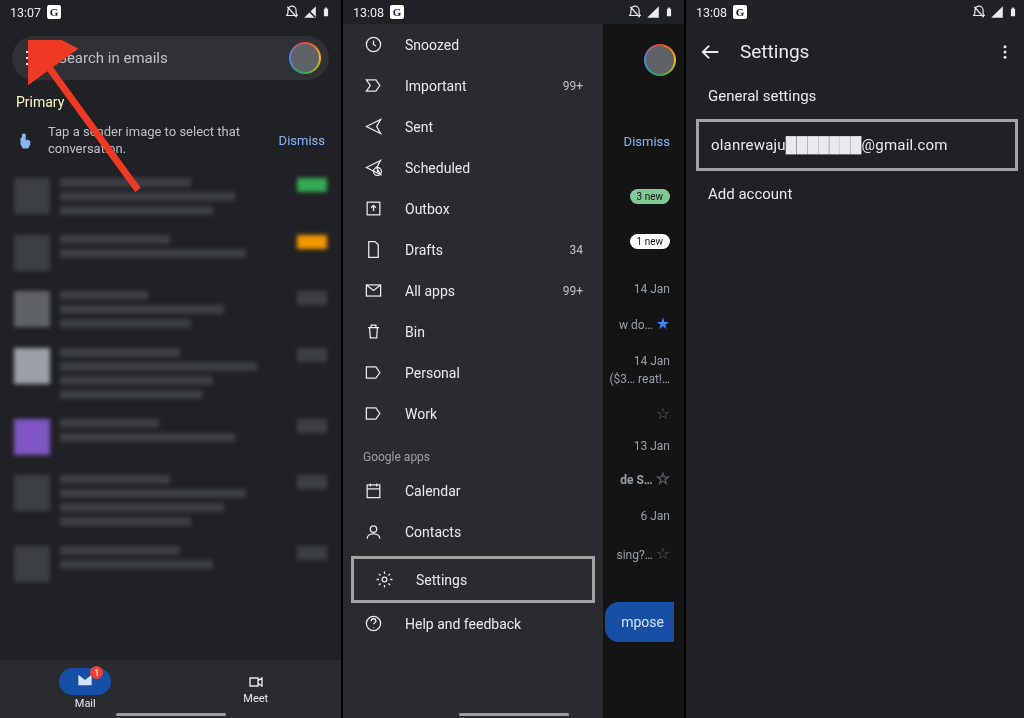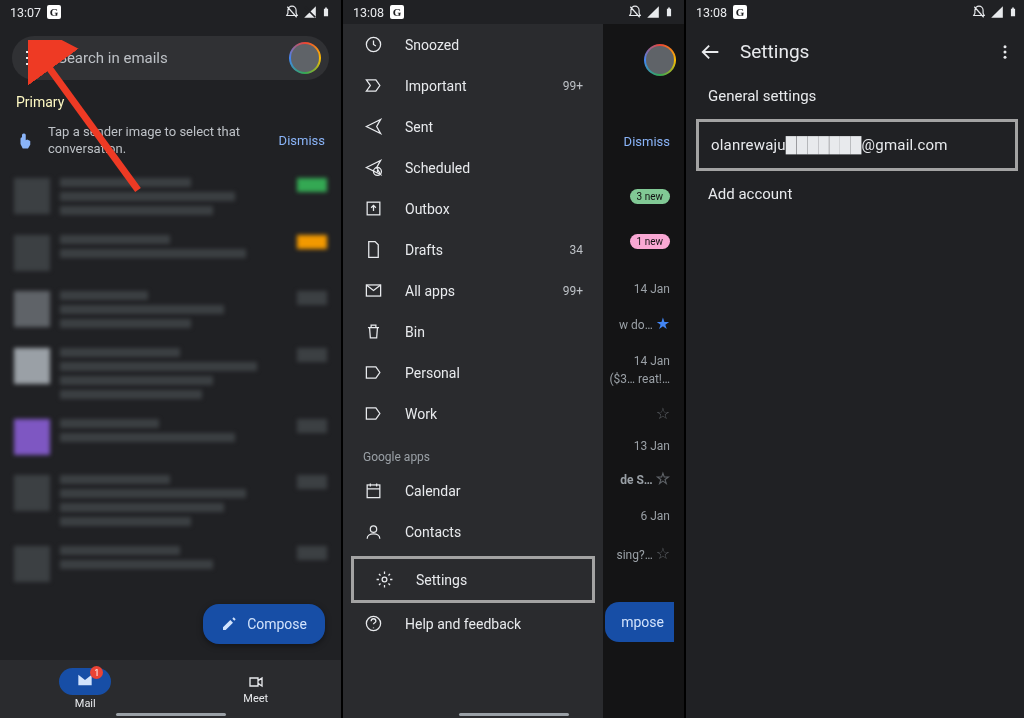--- a/index.html
+++ b/index.html
@@ -165,26 +165,20 @@
         <div class="av"></div>
         <div class="txt">
           <div class="bar" style="width:55%"></div>
           <div class="bar" style="width:70%"></div>
         </div>
         <div class="side">
           <div class="chip"></div>
         </div>
       </div>
   </div>
-  <div class="compose">
-    <svg width="16" height="16" viewBox="0 0 24 24">
-        <path fill="#d2e3fc" d="M3 17l11-11 4 4L7 21H3v-4zM20 7l-3-3 2-2 3 3-2 2z"></path>
-      </svg>
-    <span>Compose</span>
-  </div>
   <div class="bottom">
     <div class="btn">
       <div class="pill">
         <svg width="20" height="16" viewBox="0 0 24 24">
             <path fill="#d2e3fc" d="M2 4h20v16H2zM2 4l10 8 10-8"></path>
           </svg>
         <div class="badge">1</div>
       </div>
       <span>Mail</span>
     </div>
@@ -226,21 +220,21 @@
   </div>
 
   <div class="backdrop">
     <div style="position:absolute; top:20px; right:8px;">
         <div class="avatar">
           <div class="avatar-in"></div>
         </div>
       </div>
     <div class="bd-item" style="top:110px; color:#8ab4f8; font-size:13px;">Dismiss</div>
     <div class="bd-item" style="top:165px;"><span class="pillchip" style="background:#81c995">3 new</span></div>
-    <div class="bd-item" style="top:210px;"><span class="pillchip" style="background:#f9a8d4">1 new</span></div>
+    <div class="bd-item" style="top:210px;"><span class="pillchip" style="background:#ffffff">1 new</span></div>
     <div class="bd-item" style="top:258px;">14 Jan</div>
     <div class="bd-item" style="top:290px;"><span>w do…</span> <span class="star on">★</span></div>
     <div class="bd-item" style="top:330px;">14 Jan</div>
     <div class="bd-item" style="top:348px; text-align:right;">($3… reat!…</div>
     <div class="bd-item" style="top:380px;"><span class="star">☆</span></div>
     <div class="bd-item" style="top:415px;">13 Jan</div>
     <div class="bd-item" style="top:445px;font-weight:bold;"><span>de S…</span> <span class="star">☆</span></div>
     <div class="bd-item" style="top:485px;">6 Jan</div>
     <div class="bd-item" style="top:520px;"><span>sing?…</span> <span class="star">☆</span></div>
     <div style="position:absolute; right:10px; top:578px; background:#174ea6; padding:12px 10px 12px 16px; border-radius:14px 0 0 14px; color:#d2e3fc; font-size:14px;">mpose</div>

